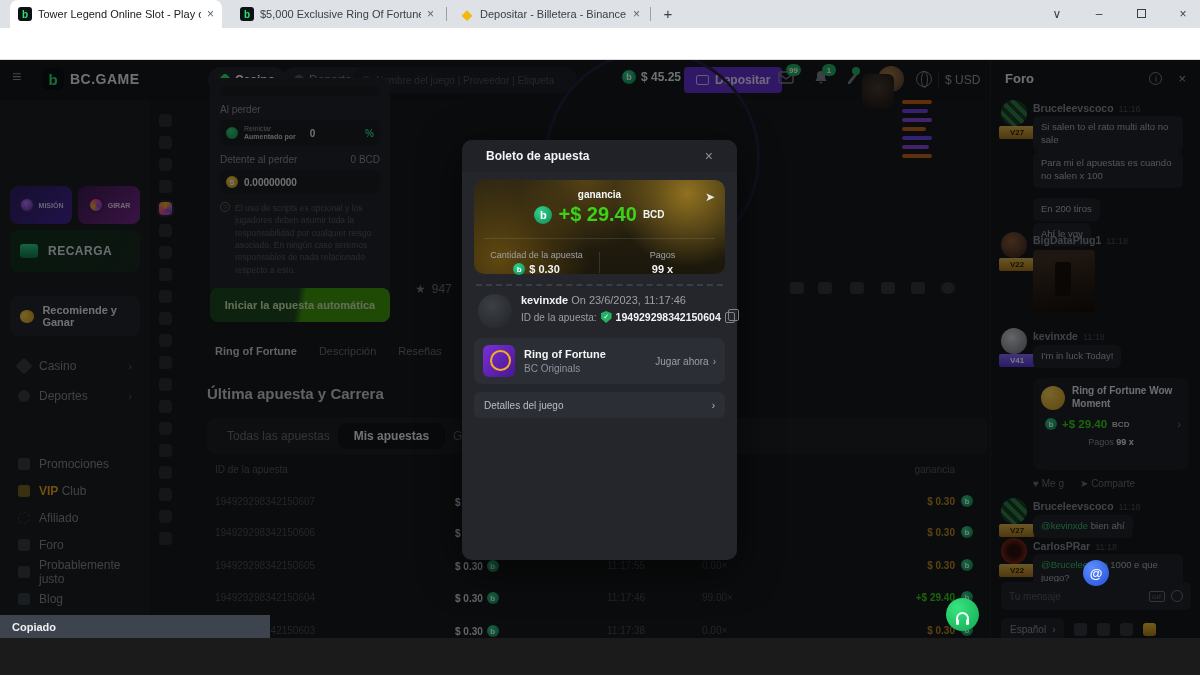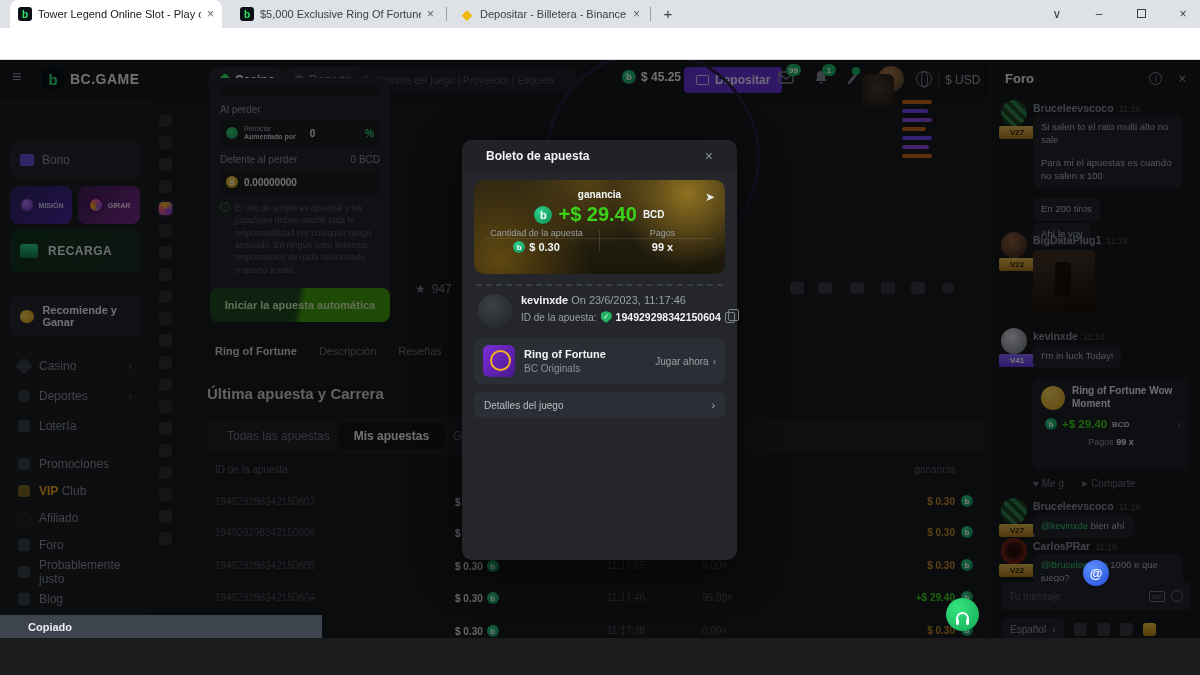--- a/index.html
+++ b/index.html
@@ -144,21 +144,21 @@
 #mhead{height:32px;display:flex;align-items:center;justify-content:space-between;padding:0 24px;background:#202227;border-radius:10px 10px 0 0}
 #mtitle{font-size:12px;font-weight:bold;color:#f1f3f5}
 #mclose{color:#8d939b;font-size:14px}
 #wincard{position:absolute;left:12px;top:40px;width:251px;height:94px;border-radius:10px;background:radial-gradient(circle at 85% 15%,rgba(214,166,42,.6),transparent 32%),radial-gradient(circle at 10% 85%,rgba(176,128,22,.45),transparent 38%),radial-gradient(circle at 45% 0%,rgba(150,112,24,.4),transparent 42%),linear-gradient(180deg,#2a2412,#1b170b)}
 #wc-label{text-align:center;margin-top:9px;font-size:10px;font-weight:bold;color:#f5f7f8}
 #wc-share{position:absolute;right:10px;top:10px;color:#e8eaed;font-size:12px}
 #wc-amt{display:flex;align-items:center;justify-content:center;gap:6px;margin-top:3px}
 #wc-val{font-size:20px;font-weight:bold;color:#3bd217}
 #wc-cur{font-size:10px;font-weight:bold;color:#f1f3f5}
 #wc-div{position:absolute;left:10px;right:10px;top:58px;height:1px;background:rgba(255,255,255,.10)}
-#wc-cols{position:absolute;left:0;top:48px;width:100%;display:flex}
+#wc-cols{position:absolute;left:0;top:70px;width:100%;display:flex}
 .wcol{flex:1;text-align:center}
 .wcol .l{font-size:9px;color:#9aa0a6}
 .wcol .v{margin-top:3px;font-size:11px;font-weight:bold;color:#f1f3f5;display:flex;justify-content:center;align-items:center;gap:4px}
 #wc-vdiv{width:1px;background:rgba(255,255,255,.12);margin:2px 0}
 #mdash{position:absolute;left:14px;right:14px;top:144px;border-top:2px dashed #3a3e45}
 #muser{position:absolute;left:16px;top:154px;display:flex;gap:9px}
 #mavatar{width:34px;height:34px;border-radius:50%;background:radial-gradient(circle at 40% 35%,#3c4046,#202327)}
 #muser .name{font-size:11px;color:#9aa0a6}
 #muser .name b{color:#f1f3f5}
 #midrow{display:flex;align-items:center;gap:4px;margin-top:5px;font-size:10px;color:#9aa0a6}
@@ -211,21 +211,21 @@
 .footic{width:13px;height:13px;border-radius:3px;background:#33373d}
 #trophy{background:linear-gradient(#f2c33c,#b07f14)}
 
 
 #support{left:946px;top:598px;width:33px;height:33px;border-radius:50%;background:radial-gradient(circle at 35% 30%,#35e67e,#14a854);z-index:60;display:flex;align-items:center;justify-content:center}
 .hset{width:13px;height:9px;border:2px solid #fff;border-bottom:none;border-radius:7px 7px 0 0;position:relative;top:2px}
 .hset:before,.hset:after{content:"";position:absolute;top:5px;width:3px;height:6px;background:#fff;border-radius:2px}
 .hset:before{left:-2px}.hset:after{right:-2px}
 
 
-#toast{left:0;top:615px;width:322px;height:23px;background:#3e444d;z-index:60;display:flex;align-items:center;padding:0 28px;font-size:11px;font-weight:bold;color:#eef1f4}
+#toast{left:0;top:615px;width:270px;height:23px;background:#3e444d;z-index:60;display:flex;align-items:center;padding:0 12px;font-size:11px;font-weight:bold;color:#eef1f4}
 
 
 #taskbar{left:0;top:638px;width:1200px;height:37px;background:#1b1b1b;z-index:80}
 </style>
 </head>
 <body>
 
 <div id="tabstrip" class="abs">
   <div id="tab1" class="tab abs">
     <span class="fav">b</span>
@@ -348,24 +348,20 @@
         </svg>
       <span class="badge" style="left:6px;min-width:8px;width:8px;height:8px;top:-3px"></span>
     </div>
     <div id="avatar-hdr" class="abs"></div>
     <div id="globe" class="abs"></div>
     <div id="hdrdiv" class="abs"></div>
     <div id="usd" class="abs">$ USD</div>
   </div>
 
   <div id="sidebar" class="abs">
-    <div id="bonobox" class="sbbox abs">
-      <span class="gift"></span>
-      <span>Bono</span>
-    </div>
     <div id="misionbtn" class="abs">
       <span class="orb"></span>
       <span>MISIÓN</span>
     </div>
     <div id="girarbtn" class="abs">
       <span class="wheelmini"></span>
       <span>GIRAR</span>
     </div>
     <div id="recargabox" class="abs">
       <span class="chest"></span>
@@ -378,24 +374,20 @@
 
     <div class="sbitem abs" style="top:252px">
       <span class="sbic" style="background:#3a3f46;transform:rotate(45deg);border-radius:2px"></span>
       <span>Casino</span>
         <span class="arrow">›</span>
     </div>
     <div class="sbitem abs" style="top:282px">
       <span class="sbic round"></span>
       <span>Deportes</span>
         <span class="arrow">›</span>
-    </div>
-    <div class="sbitem abs" style="top:312px">
-      <span class="sbic"></span>
-      <span>Lotería</span>
     </div>
     <div class="sbitem abs" style="top:350px">
       <span class="sbic"></span>
       <span>Promociones</span>
     </div>
     <div class="sbitem abs" style="top:377px">
       <span class="sbic" style="background:#7a6322"></span>
       <span><span id="vipword">VIP</span> <span>Club</span></span>
     </div>
     <div class="sbitem abs" style="top:431px">

